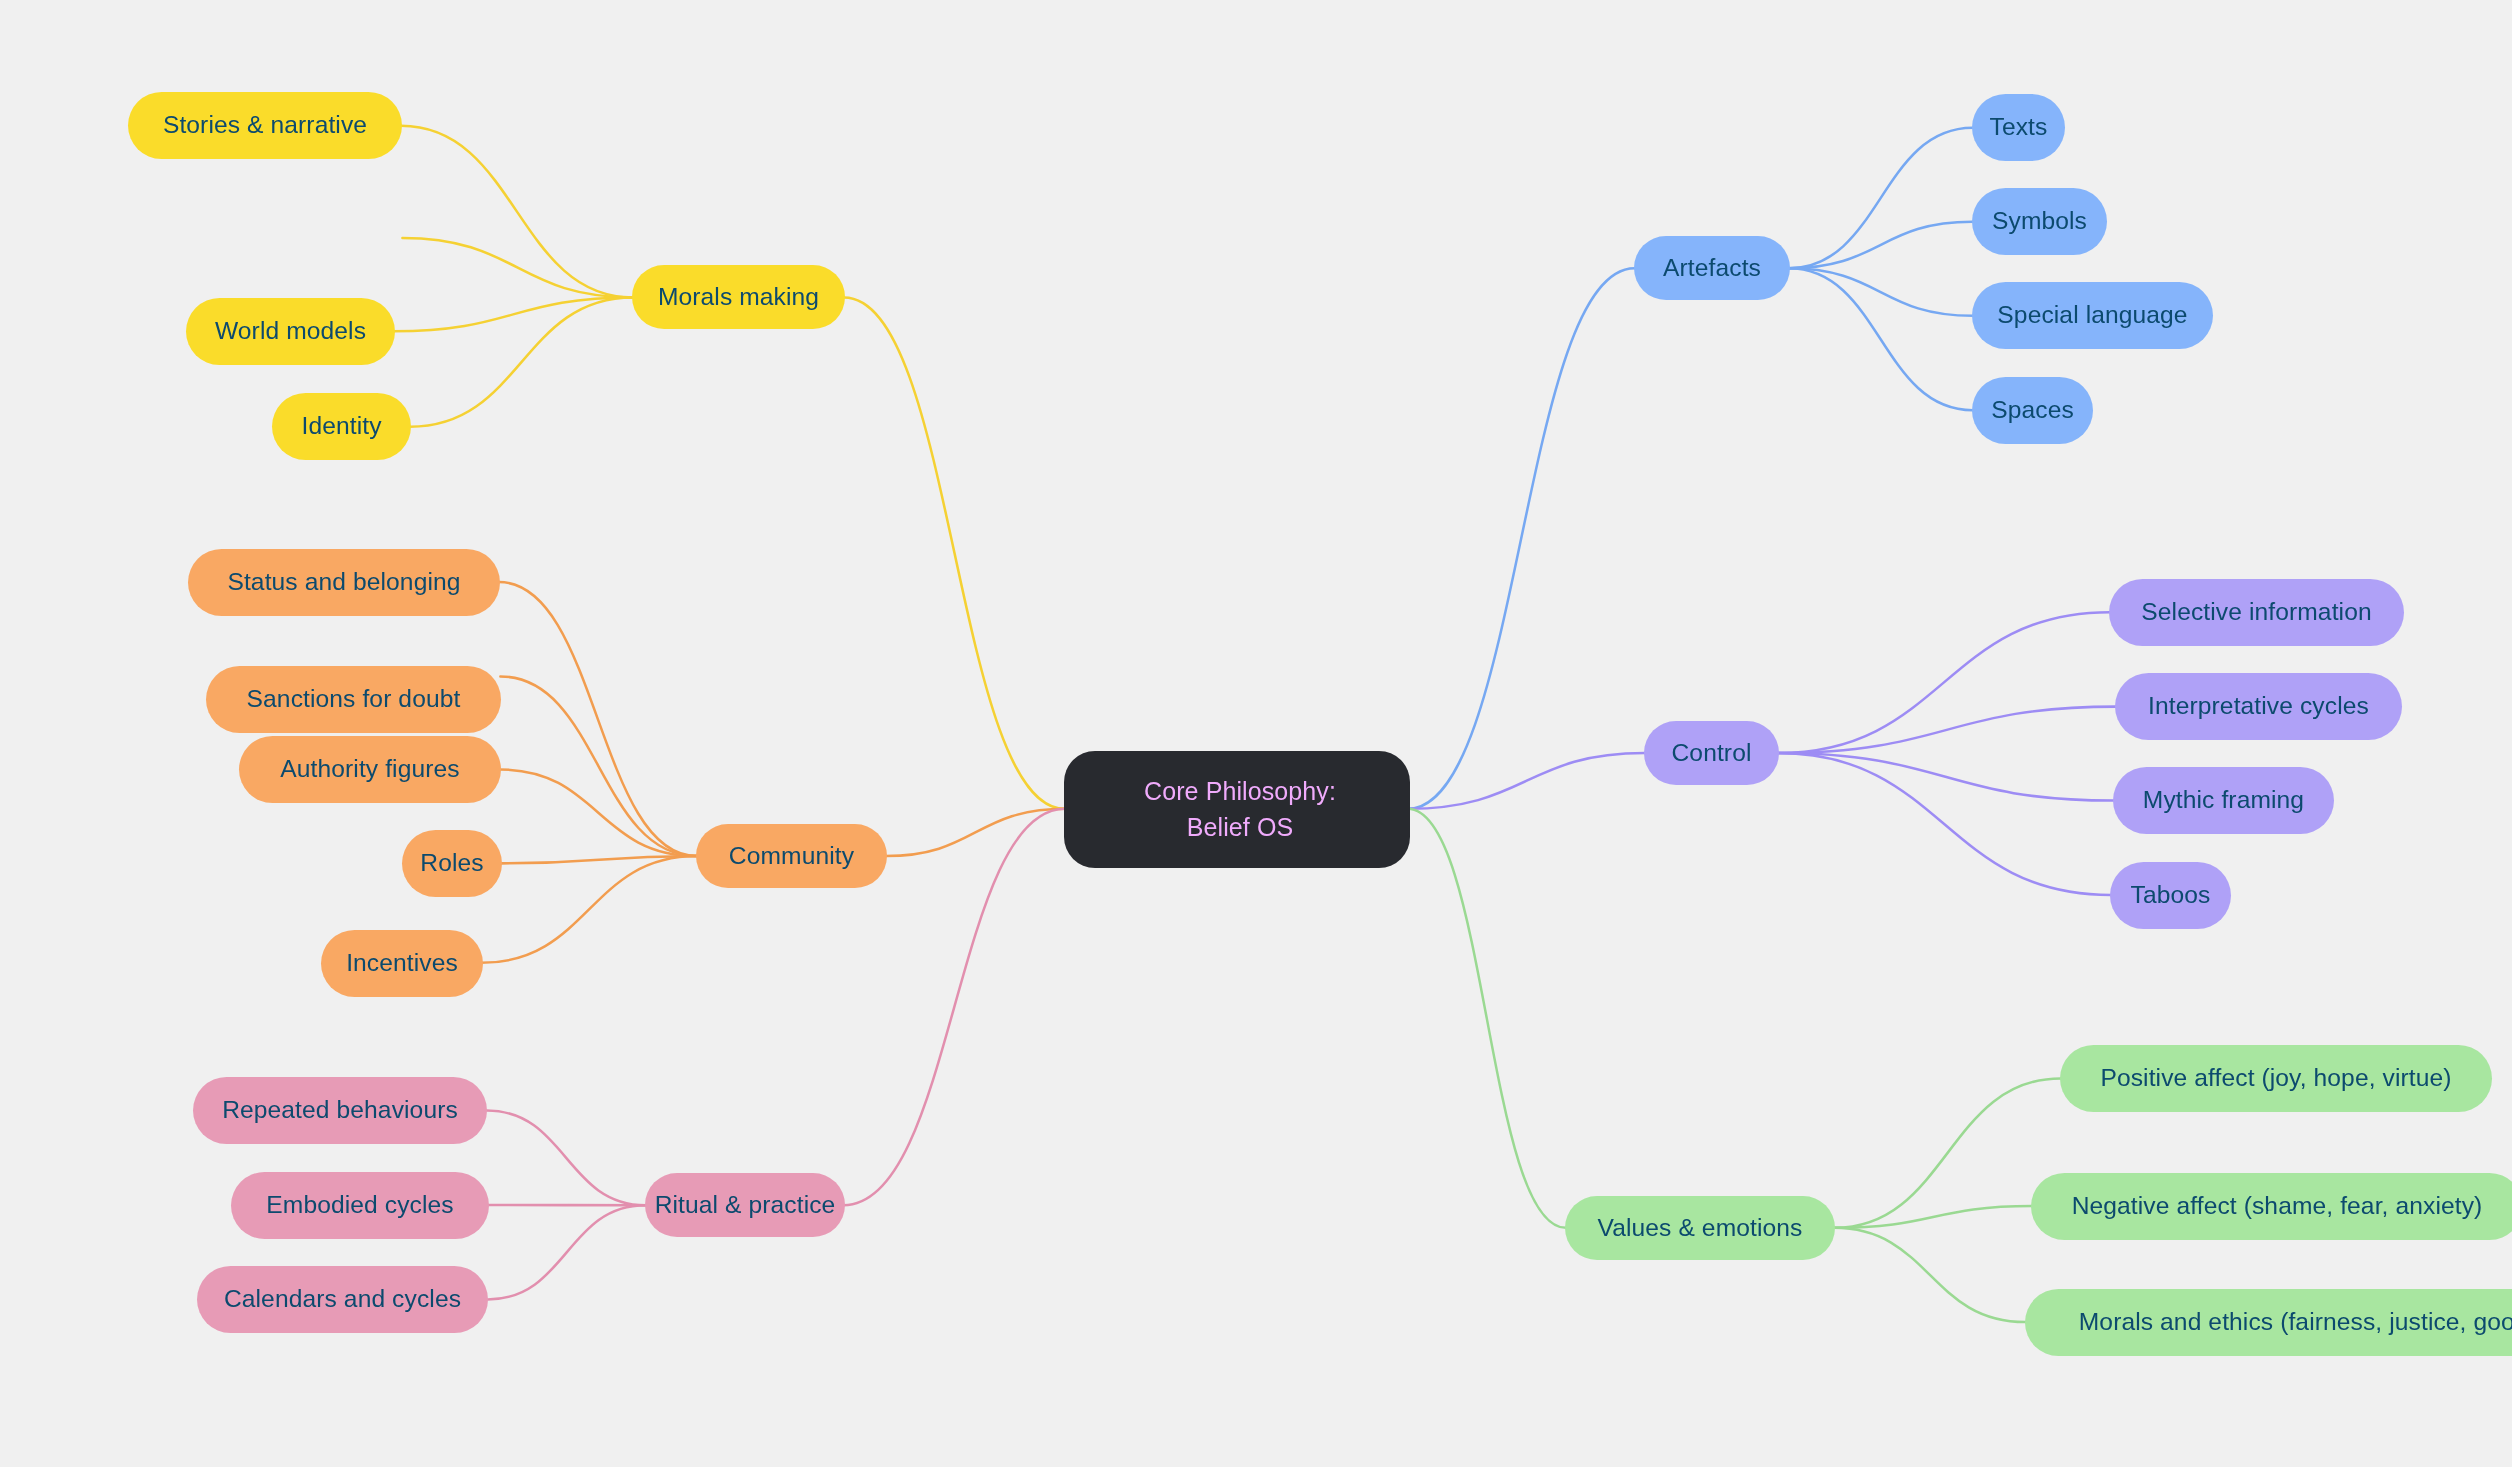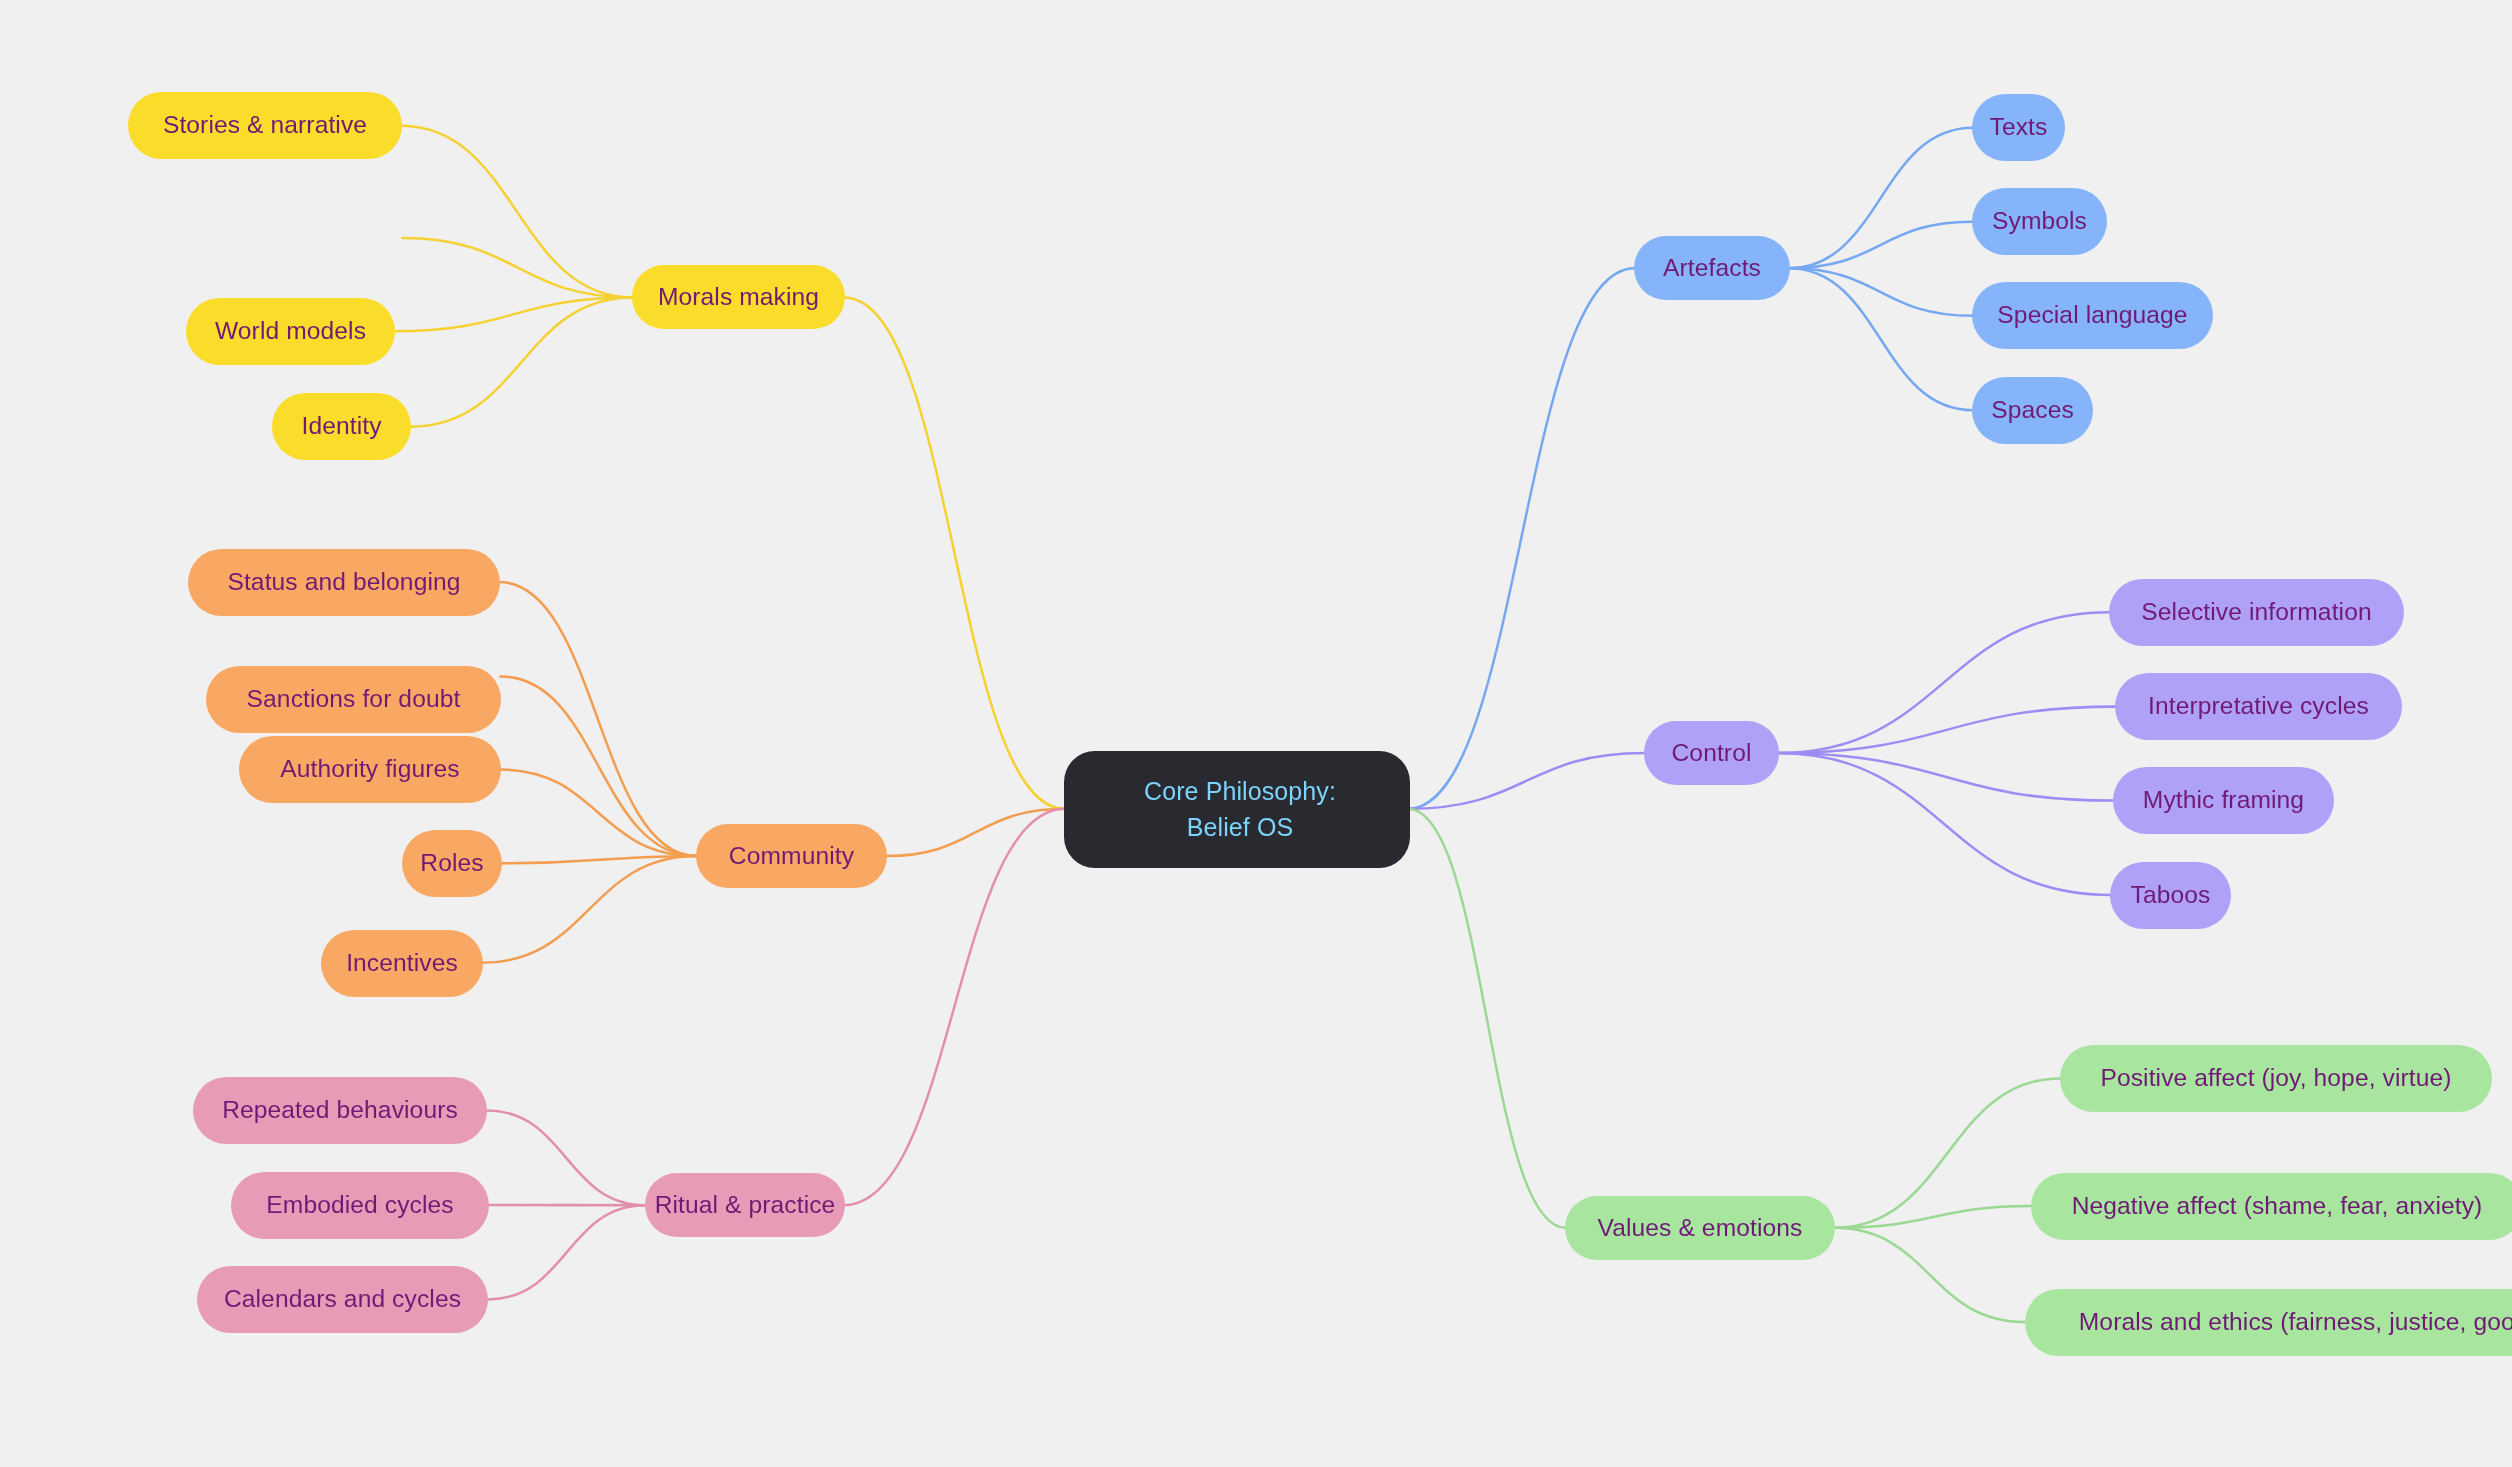--- a/index.html
+++ b/index.html
@@ -23,21 +23,21 @@
     height: 1467px;
     pointer-events: none;
   }
   .node {
     position: absolute;
     box-sizing: border-box;
     display: flex;
     align-items: center;
     justify-content: center;
     border-radius: 502px;
-    color: #701a75;
+    color: #0c4a6e;
     font-size: 24.6px;
     font-weight: 400;
     letter-spacing: 0.1px;
     white-space: nowrap;
     padding: 0 22px;
     line-height: 1.25;
     z-index: 2;
   }
   .node.root {
     border-radius: 31px;
@@ -79,21 +79,21 @@
       <path d="M 2802 1610 C 3038 1610, 3038 1499, 3274 1499" fill="none" stroke="#9d8cf4" stroke-width="5" stroke-linecap="round"></path>
       <path d="M 3538 1499 C 3869 1499, 3869 1218.5, 4200 1218.5" fill="none" stroke="#9d8cf4" stroke-width="5" stroke-linecap="round"></path>
       <path d="M 3538 1499 C 3875 1499, 3875 1406.5, 4212 1406.5" fill="none" stroke="#9d8cf4" stroke-width="5" stroke-linecap="round"></path>
       <path d="M 3538 1499 C 3872.5 1499, 3872.5 1593.5, 4207 1593.5" fill="none" stroke="#9d8cf4" stroke-width="5" stroke-linecap="round"></path>
       <path d="M 3538 1499 C 3870 1499, 3870 1781.5, 4202 1781.5" fill="none" stroke="#9d8cf4" stroke-width="5" stroke-linecap="round"></path>
       <path d="M 2802 1610 C 2959.5 1610, 2959.5 2444, 3117 2444" fill="none" stroke="#9ad992" stroke-width="5" stroke-linecap="round"></path>
       <path d="M 3651 2444 C 3876.5 2444, 3876.5 2146.5, 4102 2146.5" fill="none" stroke="#9ad992" stroke-width="5" stroke-linecap="round"></path>
       <path d="M 3651 2444 C 3848 2444, 3848 2400.5, 4045 2400.5" fill="none" stroke="#9ad992" stroke-width="5" stroke-linecap="round"></path>
       <path d="M 3651 2444 C 3841.5 2444, 3841.5 2631.5, 4032 2631.5" fill="none" stroke="#9ad992" stroke-width="5" stroke-linecap="round"></path>
     </svg>
-<div class="node root" style="left: 1064px; top: 751px; width: 346px; height: 117px; background: rgb(40, 42, 47); color: #7dd3fc; padding-left: 28px;">
+<div class="node root" style="left: 1064px; top: 751px; width: 346px; height: 117px; background: rgb(40, 42, 47); color: #f0abfc; padding-left: 28px;">
       <span class="rline">Core Philosophy:</span>
       <span class="rline">Belief OS</span>
     </div>
     <div class="node" style="left: 632px; top: 265px; width: 213px; height: 64px; background: rgb(250, 220, 42);">Morals making</div>
     <div class="node" style="left: 128px; top: 92px; width: 274px; height: 67px; background: rgb(250, 220, 42);">Stories &amp; narrative</div>
     <div class="node" style="left: 186px; top: 298px; width: 209px; height: 67px; background: rgb(250, 220, 42);">World models</div>
     <div class="node" style="left: 272px; top: 393px; width: 139px; height: 67px; background: rgb(250, 220, 42);">Identity</div>
     <div class="node" style="left: 696px; top: 824px; width: 191px; height: 64px; background: rgb(249, 168, 99);">Community</div>
     <div class="node" style="left: 188px; top: 549px; width: 312px; height: 67px; background: rgb(249, 168, 99);">Status and belonging</div>
     <div class="node" style="left: 206px; top: 666px; width: 295px; height: 67px; background: rgb(249, 168, 99);">Sanctions for doubt</div>

